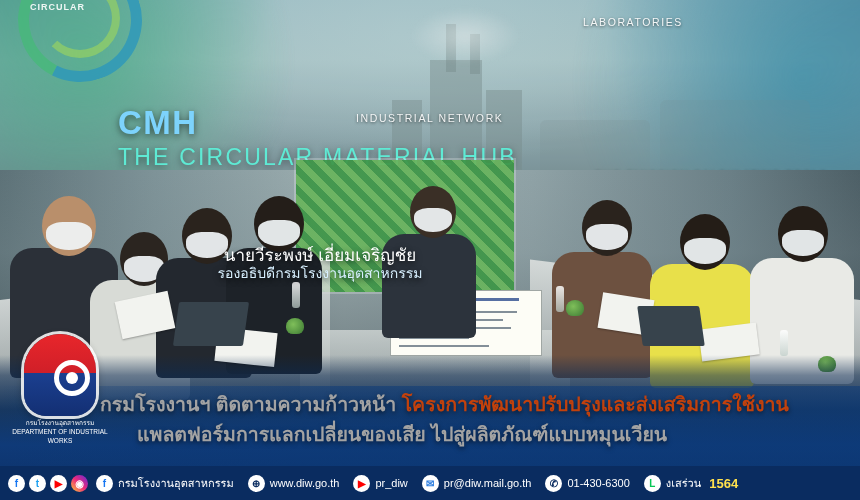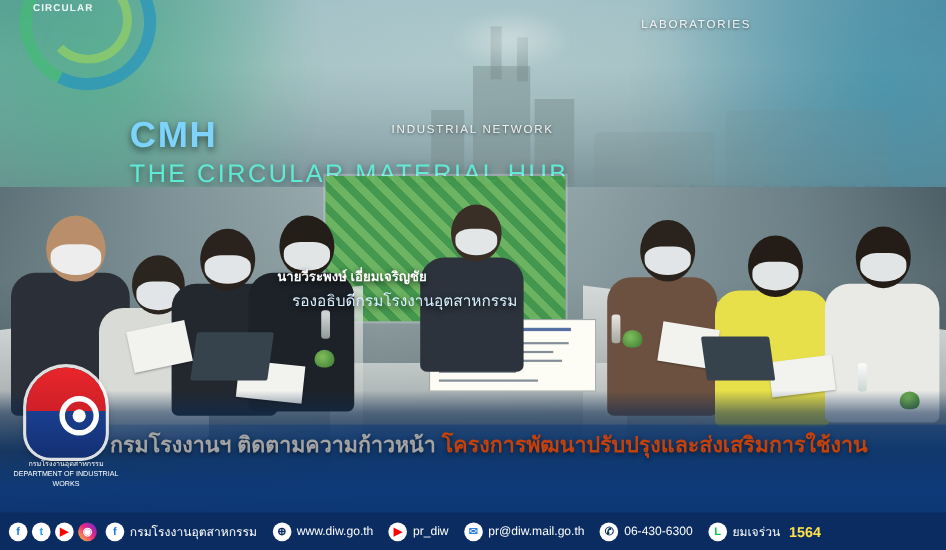--- a/index.html
+++ b/index.html
@@ -163,30 +163,29 @@
   .tag-ghg {
     position: absolute; left: 594px; top: 168px;
     color: rgba(255,255,255,0.85);
     font-size: 10.5px; letter-spacing: 1.4px;
     text-shadow: 0 1px 3px rgba(0,0,0,0.6);
   }
   .speaker-name {
     position: absolute; left: 0; top: 241px; width: 640px;
     text-align: center;
     color: #ffffff;
-    font-size: 12px; font-weight: bold;
+    font-size: 17px; font-weight: normal;
     text-shadow: 0 2px 6px rgba(0,0,0,0.8);
   }
   .speaker-role {
     position: absolute; left: 0; top: 262px; width: 640px;
     text-align: center;
     color: #d8f0ff;
     font-size: 14px;
     text-shadow: 0 2px 6px rgba(0,0,0,0.8);
-    margin-left: 48px;
   }
 
   
   .caption-panel {
     position: absolute; left: 0; bottom: 0; width: 860px; height: 145px;
     background: linear-gradient(180deg, rgba(12,42,82,0.0) 0%, rgba(12,42,82,0.55) 14%, rgba(14,48,92,0.93) 38%, #0f3a78 62%, #0b2f66 100%);
   }
   .caption-bar {
     position: absolute; left: 0; bottom: 34px; width: 860px; height: 80px;
     background: linear-gradient(90deg, rgba(12,58,120,0.0) 0%, rgba(12,58,120,0.25) 12%, rgba(12,58,120,0.55) 40%, rgba(12,58,120,0.55) 100%);
@@ -402,20 +401,23 @@
   <div class="speaker-role">รองอธิบดีกรมโรงงานอุตสาหกรรม</div>
 
   <div class="caption-panel"></div>
   <div class="caption-bar"></div>
 
 
   <div class="headline-1">
     <span class="hl-white">กรมโรงงานฯ ติดตามความก้าวหน้า</span>
     <span class="hl-yellow">โครงการพัฒนาปรับปรุงและส่งเสริมการใช้งาน</span>
   </div>
+  <div class="headline-2">
+    <span class="hl-white">แพลตฟอร์มการแลกเปลี่ยนของเสีย ไปสู่ผลิตภัณฑ์แบบหมุนเวียน</span>
+  </div>
 
   <div class="emblem">
     <div class="emblem-shield">
       <div class="emblem-gear"></div>
     </div>
     <div class="emblem-caption">
       <div>กรมโรงงานอุตสาหกรรม</div>
       <div>DEPARTMENT OF INDUSTRIAL WORKS</div>
     </div>
   </div>
@@ -439,22 +441,22 @@
     <div class="f-item">
       <span class="f-ico ico-play">▶</span>
       <span>pr_diw</span>
     </div>
     <div class="f-item">
       <span class="f-ico ico-mail">✉</span>
       <span>pr@diw.mail.go.th</span>
     </div>
     <div class="f-item">
       <span class="f-ico ico-phone">✆</span>
-      <span>06-430-6300</span>
+      <span>01-430-6300</span>
     </div>
     <div class="f-item">
       <span class="f-ico ico-line">L</span>
-      <span>ยมเจร่วน</span>
+      <span>งเสร่วน</span>
       <span class="hotline-num">1564</span>
     </div>
   </div>
 
 </div>
 
 </body></html>

